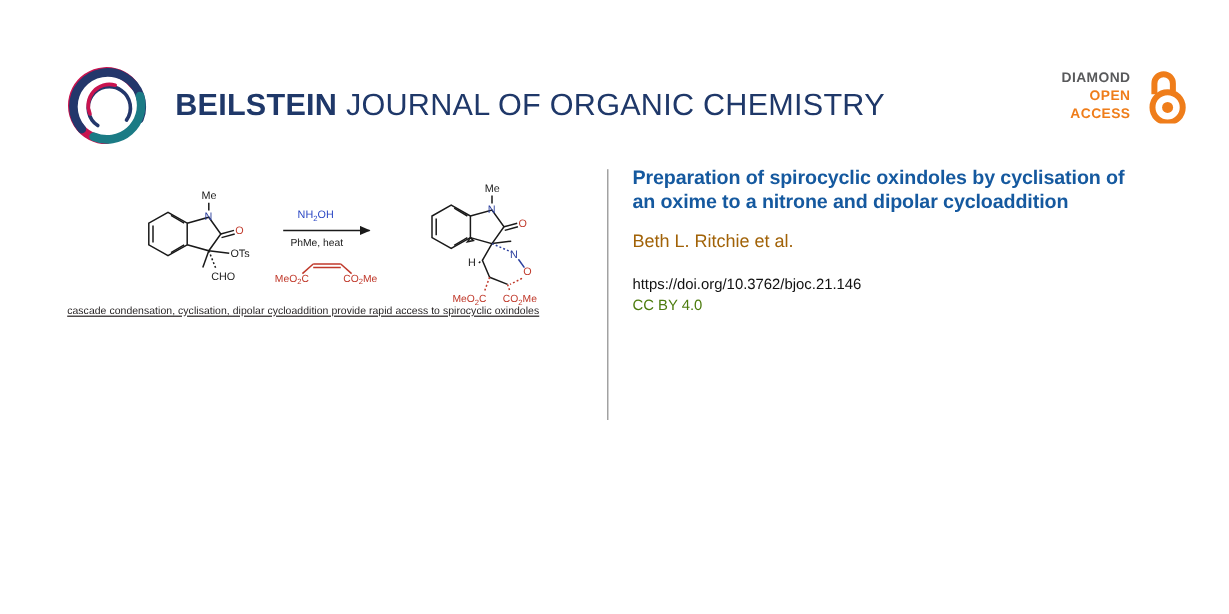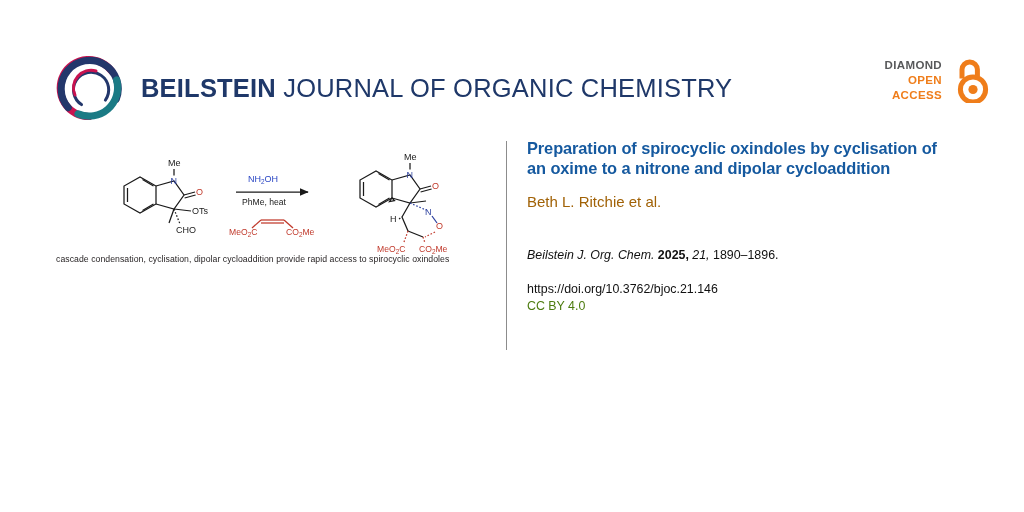--- a/index.html
+++ b/index.html
@@ -24,21 +24,21 @@
     left: 0; top: 0;
     width: 1024px;
     height: 130px;
   }
   .brand-lockup {
     position: absolute;
     left: 56px;
     top: 55px;
     display: flex;
     align-items: center;
-    gap: 19px;
+    gap: 24px;
   }
   .brand-mark {
     width: 66px;
     height: 66px;
     flex: 0 0 66px;
     display: block;
   }
   .brand-wordmark {
     font-size: 25.5px;
     letter-spacing: 0.2px;
@@ -87,20 +87,21 @@
   }
   .abstract-caption {
     position: absolute;
     left: 56px;
     top: 124px;
     width: 440px;
     font-size: 8.7px;
     line-height: 1.35;
     color: #231f20;
     letter-spacing: 0.05px;
+    text-decoration: underline;
   }
 
   
   .column-divider {
     position: absolute;
     left: 506px;
     top: 141px;
     width: 1px;
     height: 209px;
     background: #8c8c8c;
@@ -294,20 +295,17 @@
 </div>
 
 <div class="column-divider"></div>
 
 <div class="article-meta">
 
   <h1 class="article-title">Preparation of spirocyclic oxindoles by cyclisation of an oxime to a nitrone and dipolar cycloaddition</h1>
 
   <p class="article-authors">Beth L. Ritchie et al.</p>
 
-  <p class="article-citation"><span class="cit-journal">Beilstein J. Org. Chem.</span>
-    <span class="cit-year">2025,</span>
-    <span class="cit-volume">21,</span><span class="cit-pages"> 1890–1896.</span></p>
 
   <p class="article-doi">https://doi.org/10.3762/bjoc.21.146</p>
 
   <p class="article-license">CC BY 4.0</p>
 </div>
 
 </body></html>

